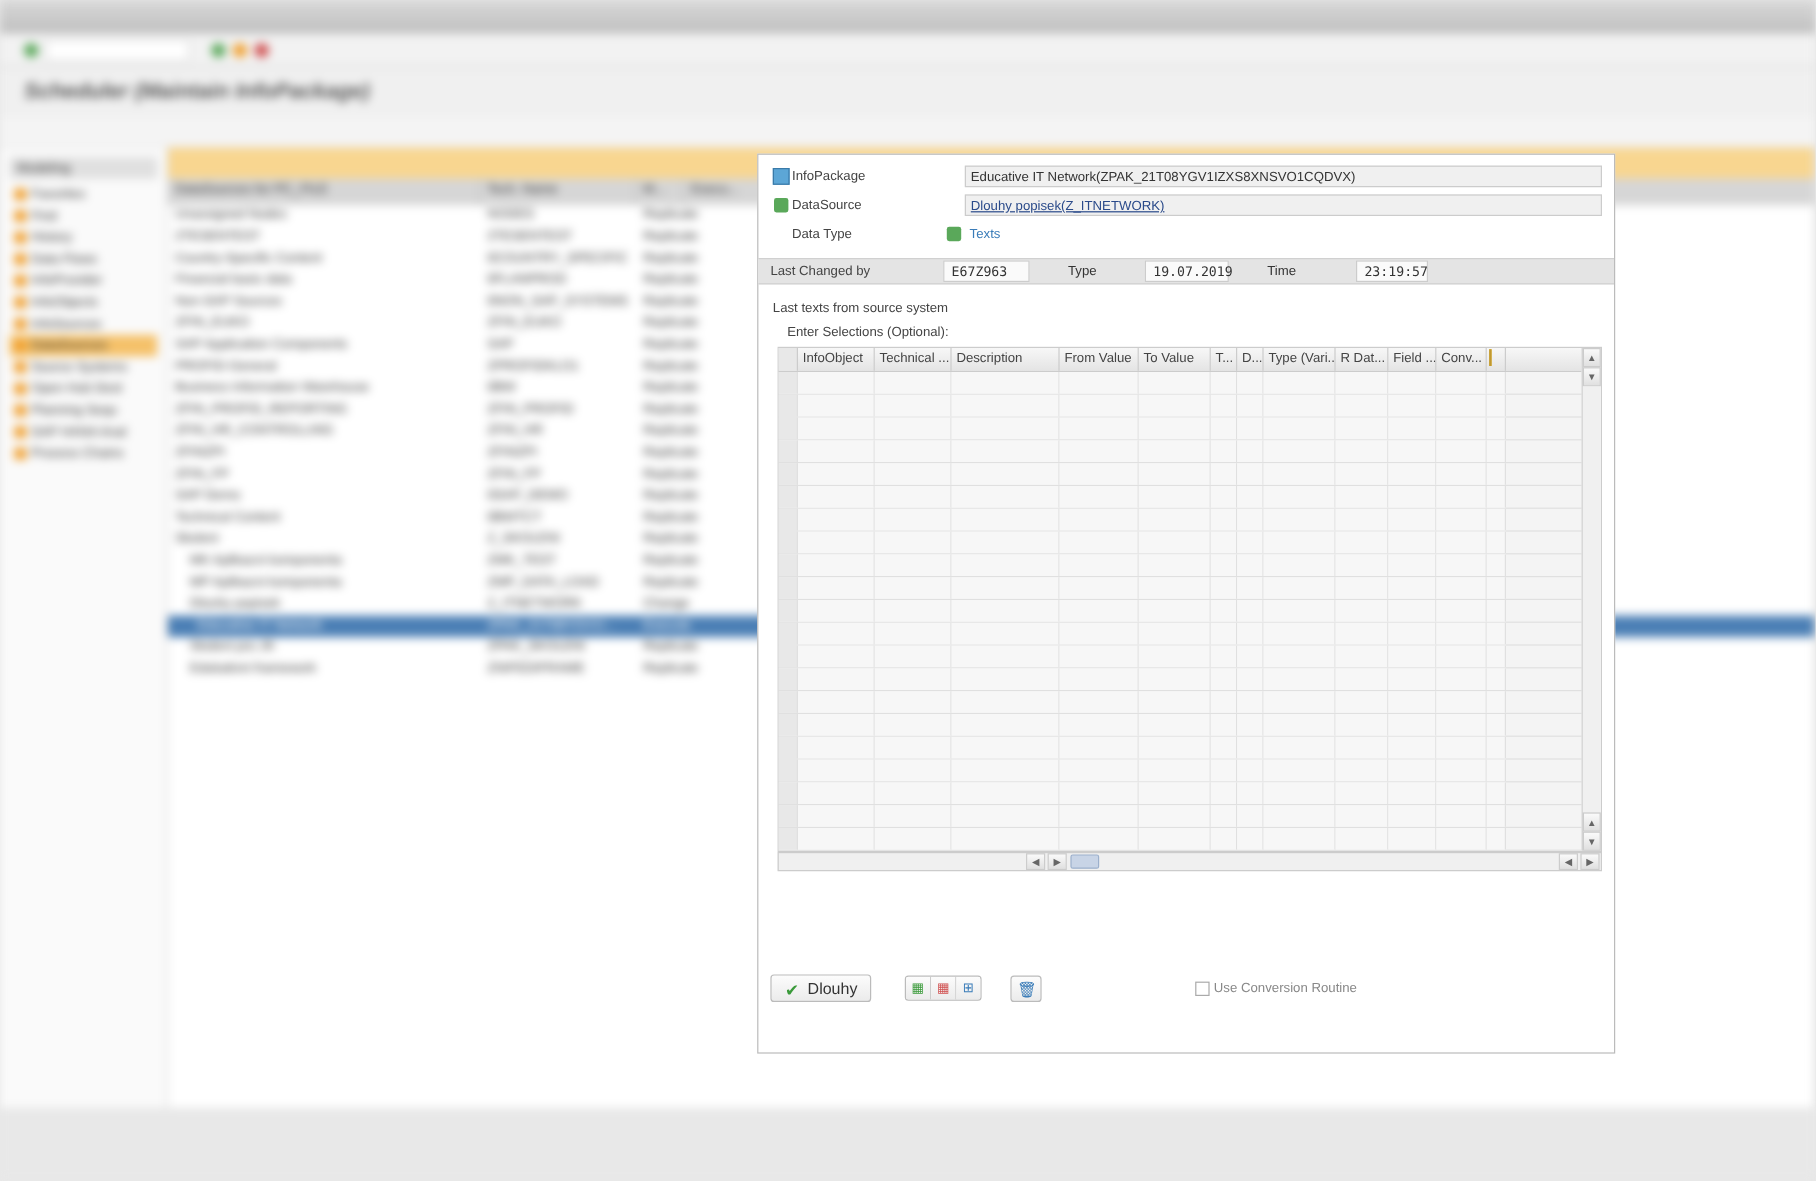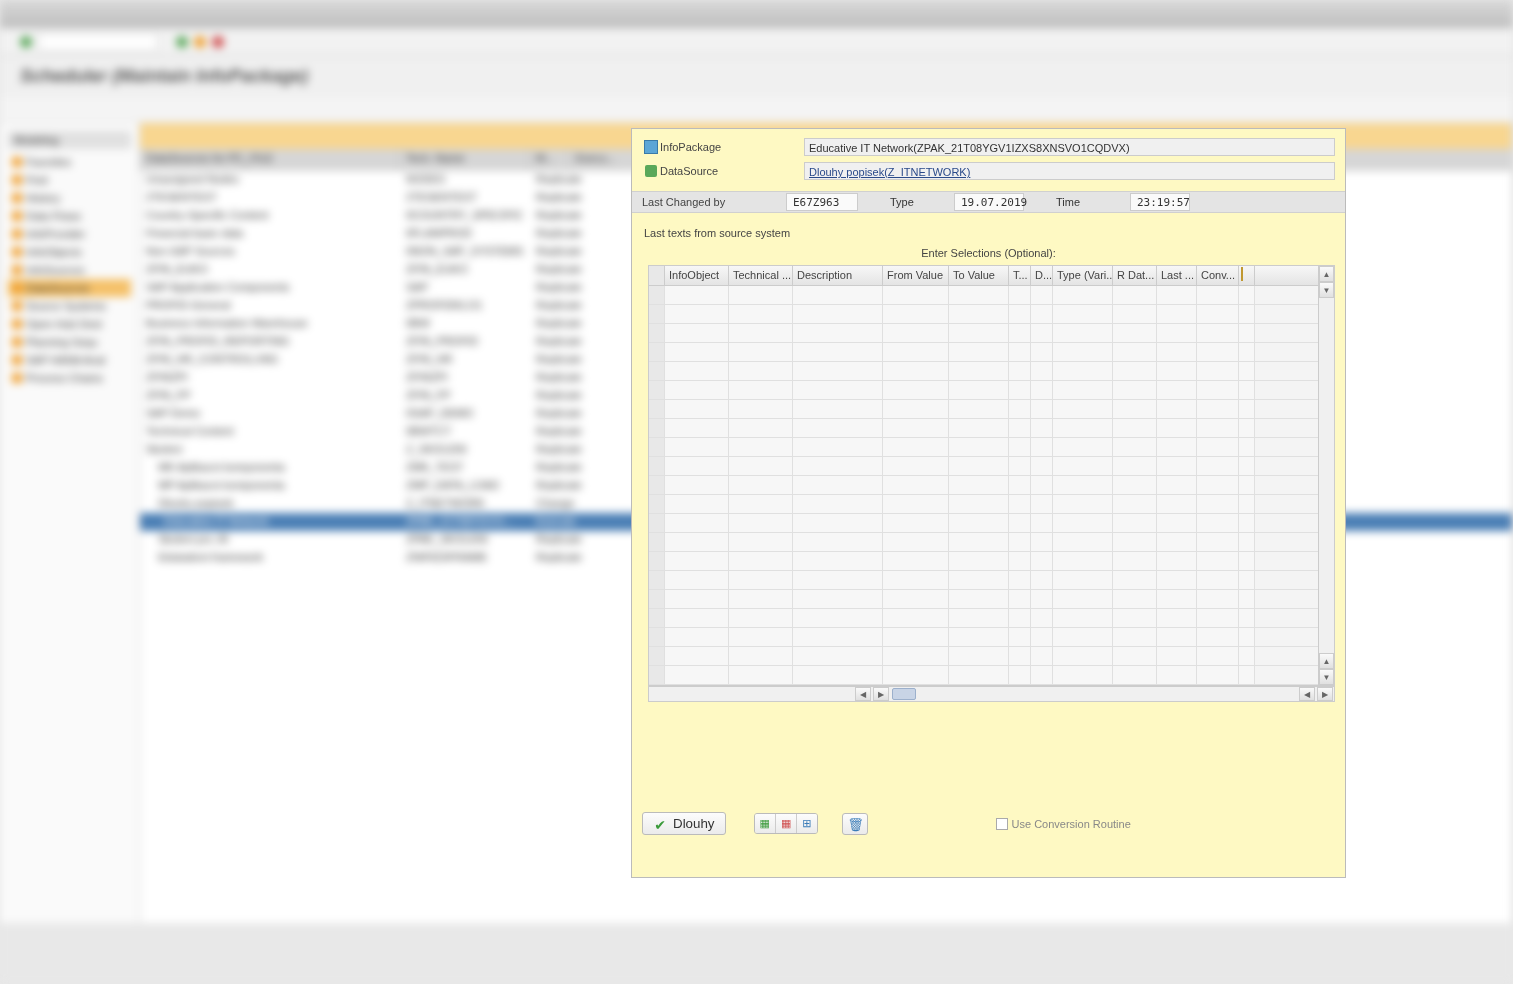--- a/index.html
+++ b/index.html
@@ -87,21 +87,21 @@
 .blurred-bg .tree-row.sel { background: #4b7fb5; color: #fff; }
 .blurred-bg .dot { width:12px;height:12px;border-radius:50%; }
 
 
 .panel {
   position: absolute;
   top: 128px;
   left: 631px;
   width: 715px;
   height: 750px;
-  background: #fef9c3;
+  background: #ffffff;
   border: 1px solid #bbb;
   z-index: 5;
   font-size: 11px;
   color: #333;
 }
 
 .form-area {
   padding: 8px 10px 6px 10px;
 }
 .form-row {
@@ -188,21 +188,20 @@
 .tab-content {
   margin: 10px 10px 0 10px;
 }
 .instruction {
   padding: 4px 2px;
   color: #444;
 }
 .sub-instruction {
   padding: 4px 14px;
   color: #444;
-  text-align: center;
 }
 
 .grid-wrap {
   margin: 2px 0 0 6px;
   border: 1px solid #ccc;
   display: flex;
 }
 .grid-main { flex: 1; }
 .grid-header {
   display: flex;
@@ -565,20 +564,28 @@
       <span class="field">Educative IT Network(ZPAK_21T08YGV1IZXS8XNSVO1CQDVX)</span>
     </div>
     <div class="form-row">
       <span class="icon-cell">
           <span class="ico datasource"></span>
         </span>
       <span class="label">DataSource</span>
       <span class="spacer-icon"></span>
       <span class="field link">Dlouhy popisek(Z_ITNETWORK)</span>
     </div>
+    <div class="form-row">
+      <span class="icon-cell"></span>
+      <span class="label">Data Type</span>
+      <span class="spacer-icon">
+          <span class="ico texts"></span>
+        </span>
+      <span class="text-val">Texts</span>
+    </div>
   </div>
 
   <div class="change-row">
     <span class="clabel">Last Changed by</span>
     <span class="cbox user">E67Z963</span>
     <span class="gap"></span>
     <span class="clabel2">Type</span>
     <span class="gap"></span>
     <span class="cbox date">19.07.2019</span>
     <span class="gap"></span>
@@ -598,21 +605,21 @@
           <div class="gh sel"></div>
           <div class="gh" style="width:64px">InfoObject</div>
           <div class="gh" style="width:64px">Technical ...</div>
           <div class="gh" style="width:90px">Description</div>
           <div class="gh" style="width:66px">From Value</div>
           <div class="gh" style="width:60px">To Value</div>
           <div class="gh" style="width:22px">T...</div>
           <div class="gh" style="width:22px">D...</div>
           <div class="gh" style="width:60px">Type (Vari...</div>
           <div class="gh" style="width:44px">R Dat...</div>
-          <div class="gh" style="width:40px">Last ...</div>
+          <div class="gh" style="width:40px">Field ...</div>
           <div class="gh" style="width:42px">Conv...</div>
           <div class="gh" style="width:16px;padding:2px"><span class="settings-ico"></span></div>
         </div>
         <div class="grid-body" id="grid-body">
             <div class="grow">
               <div class="gc sel" style="width: 16px;"></div>
               <div class="gc" style="width: 64px;"></div>
               <div class="gc" style="width: 64px;"></div>
               <div class="gc" style="width: 90px;"></div>
               <div class="gc" style="width: 66px;"></div>

